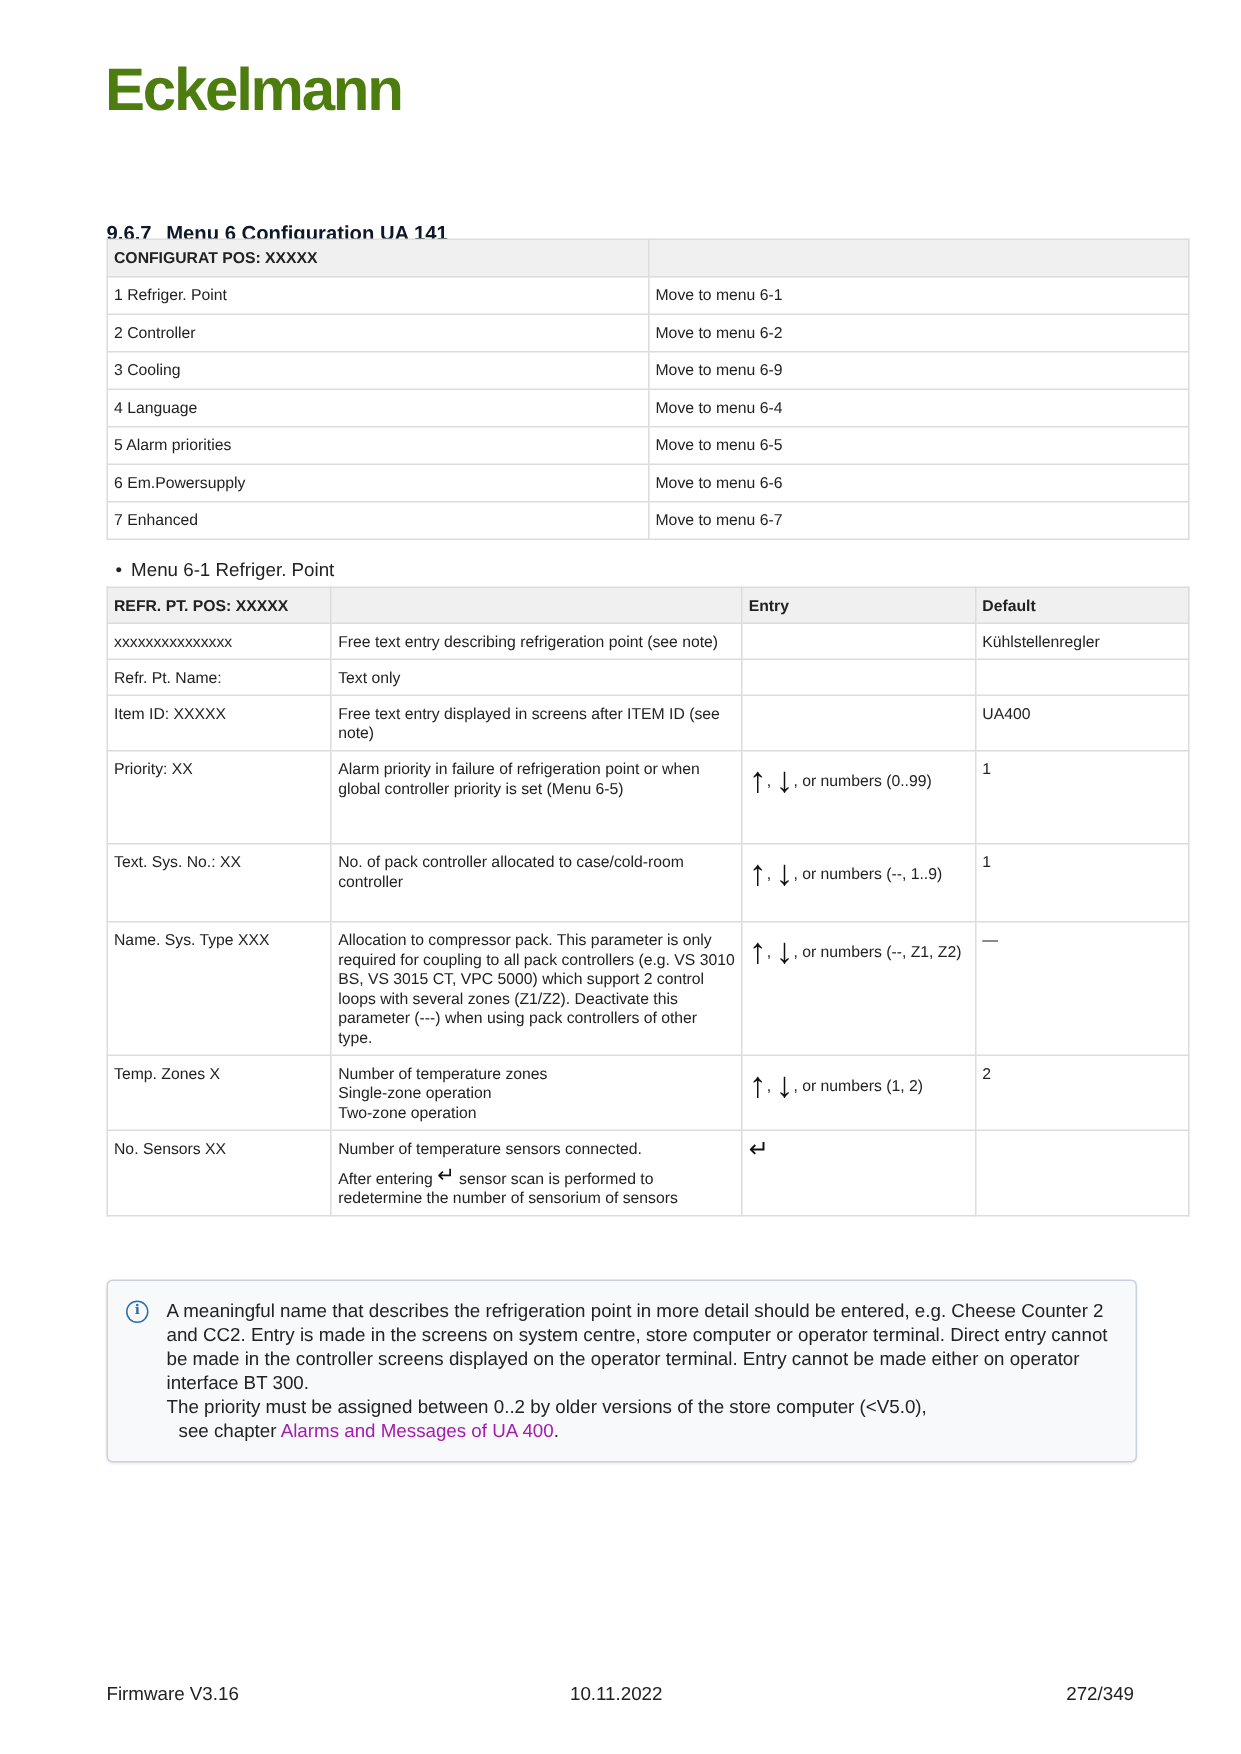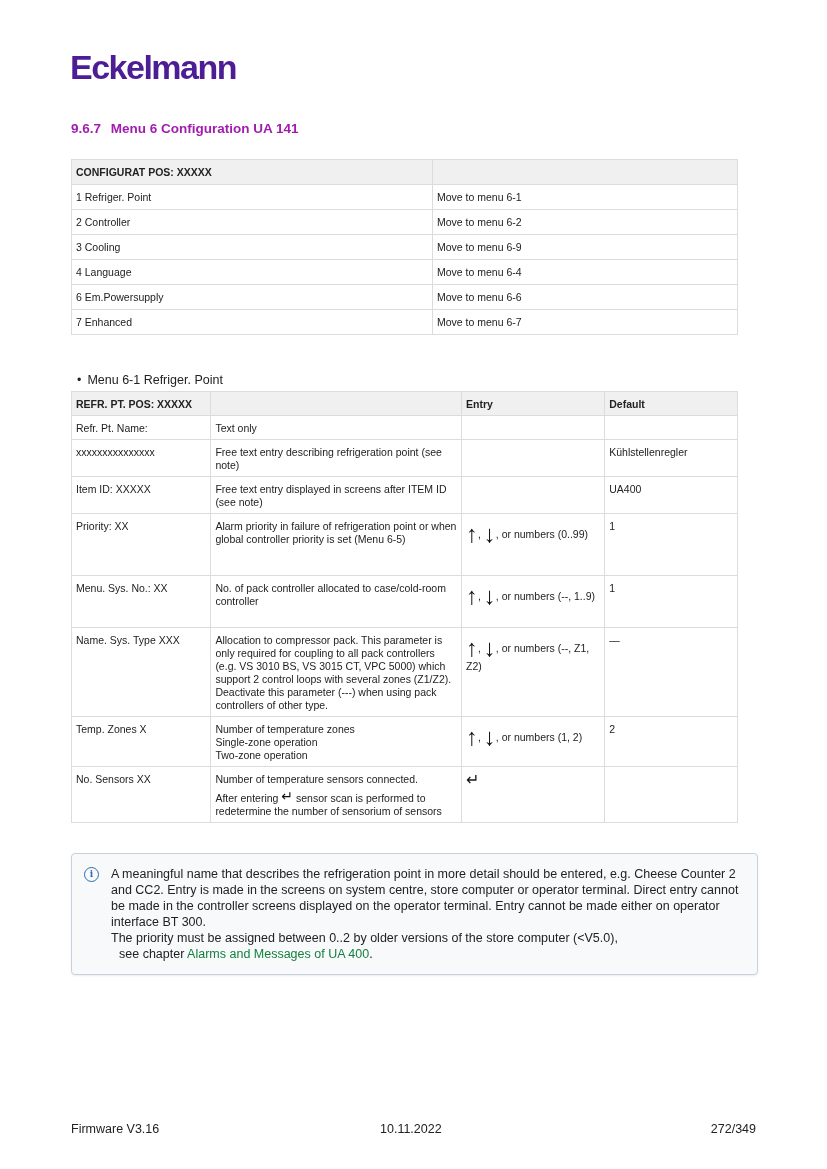--- a/index.html
+++ b/index.html
@@ -1,30 +1,30 @@
 <!DOCTYPE html>
 <html><head>
 <meta charset="utf-8">
 <style>
   html, body { margin: 0; padding: 0; }
   body {
     width: 827px; height: 1169px; position: relative; background: #ffffff;
     font-family: "Liberation Sans", sans-serif; color: #222;
   }
   .logo {
-    position: absolute; left: 70px; top: 48px;
+    position: absolute; left: 70px; top: 38px;
     font-family: "Liberation Sans", sans-serif; font-weight: bold;
-    font-size: 34px; color: #4c1d95; letter-spacing: -1.5px;
+    font-size: 40px; color: #4d7c0f; letter-spacing: -1.5px;
   }
   .section-title {
-    position: absolute; left: 71px; top: 121px;
-    font-size: 13.5px; font-weight: bold; color: #a21caf;
+    position: absolute; left: 71px; top: 148px;
+    font-size: 13.5px; font-weight: bold; color: #0f172a;
   }
   .section-title .num { margin-right: 6px; }
-  table { border-collapse: collapse; position: absolute; left: 71px; width: 667px; }
+  table { border-collapse: collapse; position: absolute; left: 71px; width: 722px; }
   td, th {
     border: 1px solid #dcdcdc; font-size: 10.5px; color: #222;
     text-align: left; vertical-align: top; padding: 6px 4px 4px 4px; line-height: 13px;
   }
   th { background: #f0f0f0; font-weight: bold; font-size: 10.5px; }
   .t1 { top: 159px; }
   .t1 td, .t1 th { height: 13px; padding-top: 6px; padding-bottom: 5px; vertical-align: middle; }
   .t1 col.c1 { width: 361px; }
   .bullet {
     position: absolute; left: 77px; top: 373px; font-size: 12.5px; color: #222;
@@ -44,21 +44,21 @@
     box-shadow: 0 1px 2px rgba(0,0,0,0.08);
   }
   .note .info-icon {
     position: absolute; left: 12px; top: 13px; width: 13px; height: 13px;
     border: 1.3px solid #2a6ead; border-radius: 50%; color: #2a6ead;
     font-size: 9px; line-height: 13px; text-align: center; font-weight: bold;
     font-family: "DejaVu Serif", serif;
   }
   .note .text { margin-left: 29px; }
   .note .indent { padding-left: 8px; }
-  .note a { color: #15803d; text-decoration: none; }
+  .note a { color: #a21caf; text-decoration: none; }
   .footer { position: absolute; top: 1122px; font-size: 12.5px; color: #222; }
   .f-left { left: 71px; } .f-mid { left: 380px; } .f-right { right: 71px; }
 </style>
 </head>
 <body>
 
 <div class="logo">Eckelmann</div>
 
 <div class="section-title">
   <span class="num">9.6.7</span>
@@ -83,20 +83,24 @@
         <td>2 Controller</td>
         <td>Move to menu 6-2</td>
       </tr>
   <tr>
         <td>3 Cooling</td>
         <td>Move to menu 6-9</td>
       </tr>
   <tr>
         <td>4 Language</td>
         <td>Move to menu 6-4</td>
+      </tr>
+  <tr>
+        <td>5 Alarm priorities</td>
+        <td>Move to menu 6-5</td>
       </tr>
   <tr>
         <td>6 Em.Powersupply</td>
         <td>Move to menu 6-6</td>
       </tr>
   <tr>
         <td>7 Enhanced</td>
         <td>Move to menu 6-7</td>
       </tr>
 </tbody>
@@ -114,47 +118,47 @@
       <col class="c4">
     </colgroup>
   <tbody>
       <tr>
     <th>REFR. PT. POS: XXXXX</th>
     <th></th>
     <th>Entry</th>
     <th>Default</th>
   </tr>
   <tr>
+    <td>xxxxxxxxxxxxxxx</td>
+    <td>Free text entry describing refrigeration point (see note)</td>
+    <td></td>
+    <td>Kühlstellenregler</td>
+  </tr>
+  <tr>
     <td>Refr. Pt. Name:</td>
     <td>Text only</td>
     <td></td>
     <td></td>
-  </tr>
-  <tr>
-    <td>xxxxxxxxxxxxxxx</td>
-    <td>Free text entry describing refrigeration point (see note)</td>
-    <td></td>
-    <td>Kühlstellenregler</td>
   </tr>
   <tr>
     <td>Item ID: XXXXX</td>
     <td>Free text entry displayed in screens after ITEM ID (see note)</td>
     <td></td>
     <td>UA400</td>
   </tr>
   <tr style="height:62px">
     <td>Priority: XX</td>
     <td>Alarm priority in failure of refrigeration point or when global controller priority is set (Menu 6-5)</td>
     <td>
       <span class="arrows-wrap"><span class="arrow">↑</span><span>,</span> <span class="arrow">↓</span></span><span>, or numbers (0..99)</span>
     </td>
     <td>1</td>
   </tr>
   <tr style="height:52px">
-    <td>Menu. Sys. No.: XX</td>
+    <td>Text. Sys. No.: XX</td>
     <td>No. of pack controller allocated to case/cold-room controller</td>
     <td>
       <span class="arrows-wrap"><span class="arrow">↑</span><span>,</span> <span class="arrow">↓</span></span><span>, or numbers (--, 1..9)</span>
     </td>
     <td>1</td>
   </tr>
   <tr>
     <td>Name. Sys. Type XXX</td>
     <td>Allocation to compressor pack. This parameter is only required for coupling to all pack controllers (e.g. VS 3010 BS, VS 3015 CT, VPC 5000) which support 2 control loops with several zones (Z1/Z2). Deactivate this parameter (---) when using pack controllers of other type.</td>
     <td>

